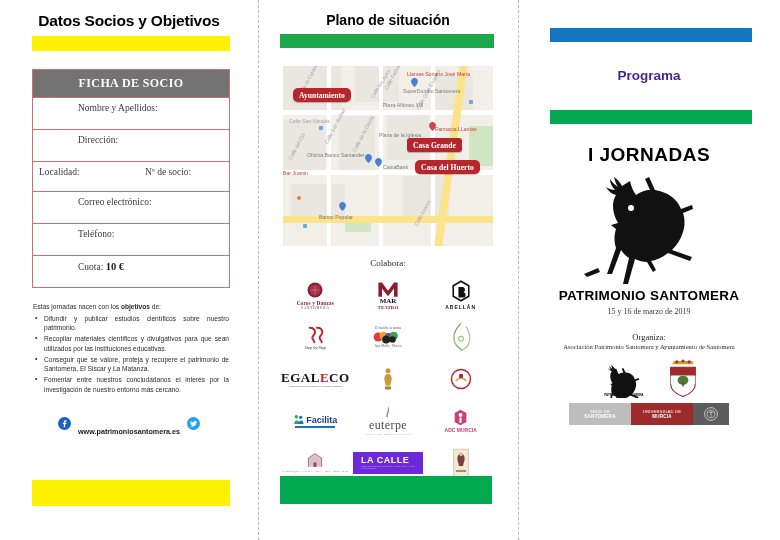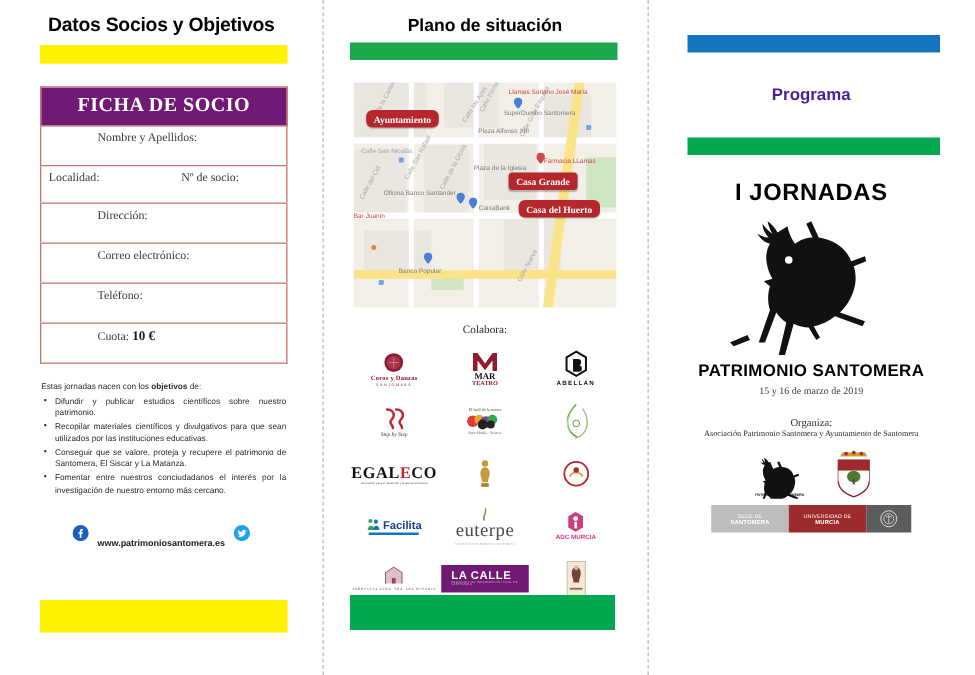--- a/index.html
+++ b/index.html
@@ -27,22 +27,22 @@
     margin-top:12px;letter-spacing:-0.2px;
   }
   .l-bar{margin:6px 28px 0 32px;background:#FFF200;height:15px;}
 
   .ficha{
     margin:18px 28px 0 32px;border:1px solid #C9736F;
     border-collapse:collapse;width:198px;
     font-family:"Liberation Serif",serif;
   }
   .ficha th{
-    background:#701a75;color:#fff;font-family:"Liberation Serif",serif;
-    font-size:16px;font-weight:bold;letter-spacing:.4px;
+    background:#737373;color:#fff;font-family:"Liberation Serif",serif;
+    font-size:12px;font-weight:bold;letter-spacing:.4px;
     padding:6px 0;text-align:center;
   }
   .ficha td{
     border-top:1px solid #C9736F;
     font-size:9.5px;color:#3a3a3a;
     padding:5px 6px 7px 6px;vertical-align:top;
     height:17px;
   }
   .ficha td.small-pad{padding-bottom:9px;padding-left:45px;}
   .cell-flex{display:flex;justify-content:space-between;}
@@ -170,29 +170,29 @@
 
     <table class="ficha">
       <tbody>
           <tr>
         <th colspan="2">FICHA DE SOCIO</th>
       </tr>
       <tr>
         <td colspan="2" class="small-pad">Nombre y Apellidos:</td>
       </tr>
       <tr>
+        <td colspan="2" class="small-pad">Dirección:</td>
+      </tr>
+      <tr>
         <td colspan="2">
           <div class="cell-flex">
             <span class="c1">Localidad:</span>
             <span class="c2">Nº de socio:</span>
           </div>
         </td>
-      </tr>
-      <tr>
-        <td colspan="2" class="small-pad">Dirección:</td>
       </tr>
       <tr>
         <td colspan="2" class="small-pad">Correo electrónico:</td>
       </tr>
       <tr>
         <td colspan="2" class="small-pad">Teléfono:</td>
       </tr>
       <tr>
         <td colspan="2" class="cuota small-pad">
           <span>Cuota:</span>
@@ -394,21 +394,21 @@
           </svg>
           <span style="font-family:'Liberation Sans',sans-serif;font-size:9px;font-weight:bold;color:#1D3C8C;">Facilita</span>
         </div>
         <div style="height:1.6px;width:40px;background:#1374C0;margin-top:1px;"></div>
       </div>
 
       <div class="logo">
         <svg width="10" height="12" viewBox="0 0 14 18">
           <path d="M7 1c2 2 2 5 1 8-1 3-2 5-1 8H5c-1-3 0-5 1-8 1-3 1-6 1-8z" fill="#9B8250"></path>
         </svg>
-        <div style="font-family:'Liberation Serif',serif;font-size:15px;color:#4a4a4a;letter-spacing:.4px;">euterpe</div>
+        <div style="font-family:'Liberation Serif',serif;font-size:12px;color:#4a4a4a;letter-spacing:.4px;">euterpe</div>
         <div style="font-family:'Liberation Serif',serif;font-size:2.4px;color:#8a8a8a;letter-spacing:.4px;">ASOCIACION MUSICO CULTURAL</div>
       </div>
 
       <div class="logo">
         <svg width="15" height="17" viewBox="0 0 22 26">
           <path d="M11 1l9 5v14l-9 5-9-5V6z" fill="#C9407E"></path>
           <circle cx="11" cy="9" r="3" fill="#fff"></circle>
           <rect x="9.5" y="13" width="3" height="8" fill="#fff"></rect>
         </svg>
         <div style="font-family:'Liberation Sans',sans-serif;font-size:5px;font-weight:bold;color:#C9407E;margin-top:1px;">ADC MURCIA</div>
@@ -417,21 +417,21 @@
       <div class="logo">
         <svg width="22" height="18" viewBox="0 0 30 24">
           <path d="M6 20V8l9-6 9 6v12z" fill="#C49AA0" opacity=".6"></path>
           <path d="M6 20V8l9-6 9 6v12" fill="none" stroke="#8E4B52" stroke-width="1"></path>
           <path d="M13 20v-6h4v6" fill="#8E4B52"></path>
         </svg>
         <div style="font-family:'Liberation Serif',serif;font-size:2.8px;color:#7a4a50;letter-spacing:.5px;text-align:center;line-height:1.3;">PARROQUIA NTRA. SRA. DEL ROSARIO</div>
       </div>
 
       <div class="logo">
-        <div style="background:#701a75;padding:4px 8px 5px 8px;">
+        <div style="background:#6d28d9;padding:4px 8px 5px 8px;">
           <div style="font-family:'Liberation Sans',sans-serif;font-size:9px;font-weight:bold;color:#fff;letter-spacing:.5px;line-height:1;">LA CALLE</div>
           <div style="font-size:2.2px;color:#bbb;letter-spacing:.3px;">PERIODICO DE INFORMACION LOCAL DE SANTOMERA</div>
         </div>
       </div>
 
       <div class="logo">
         <svg width="16" height="30" viewBox="0 0 22 40">
           <rect x="1" y="1" width="20" height="38" fill="#F0EAD6" stroke="#C9B79A" stroke-width="1"></rect>
           <path d="M11 7c3 0 5 3 5 7s-2 6-2 10h-6c0-4-2-6-2-10s2-7 5-7z" fill="#7B3F3F"></path>
           <circle cx="11" cy="8" r="2.6" fill="#D9B38C"></circle>

